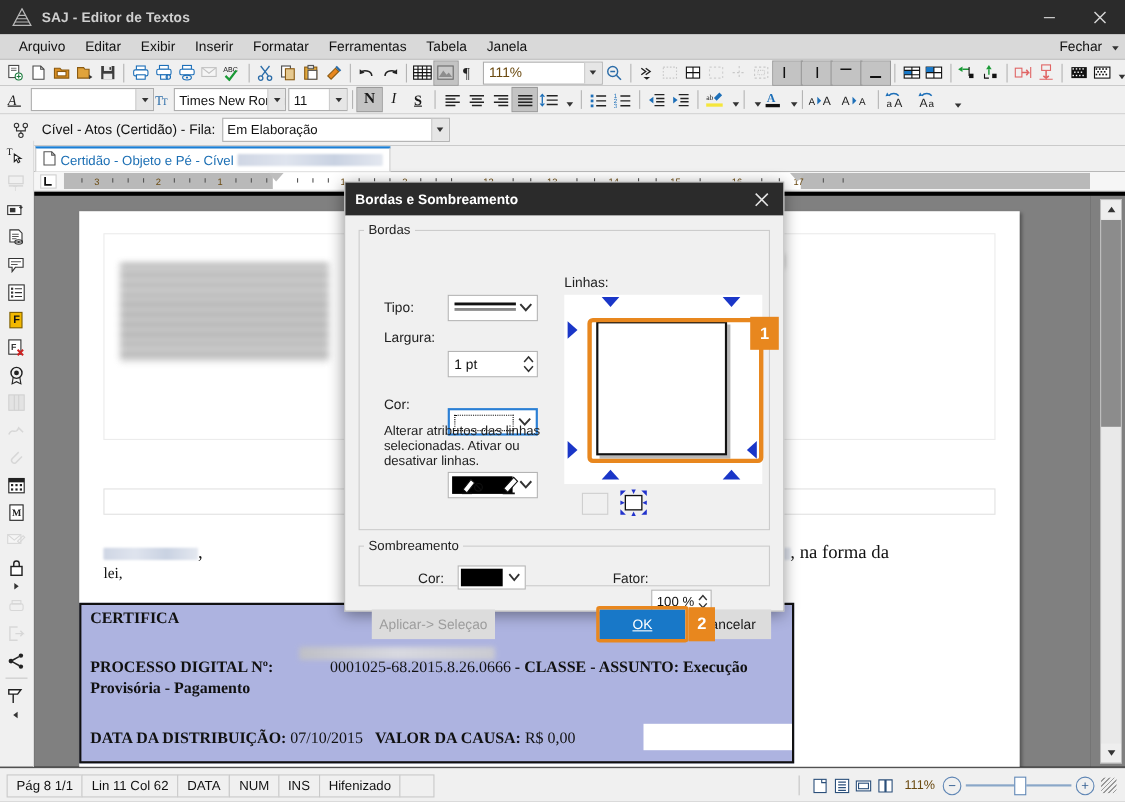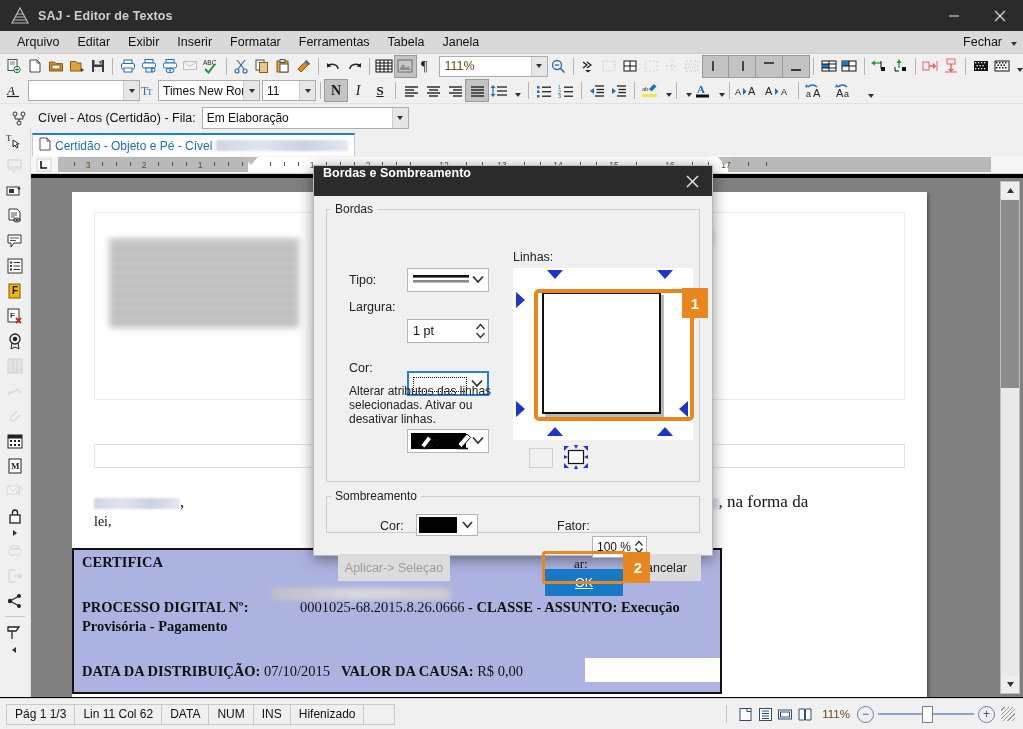--- a/index.html
+++ b/index.html
@@ -106,21 +106,21 @@
   .vicon{width:20px;height:18px;display:flex;align-items:center;justify-content:center;}
   .zoomtxt{font-size:11.5px;color:#6b4a10;margin:0 7px;}
   .zcirc{width:15px;height:15px;border-radius:50%;border:1.4px solid #5f86b5;color:#355f92;display:flex;align-items:center;justify-content:center;font-size:12px;line-height:1;}
   .ztrack{width:96px;height:2px;background:#8aa7c8;margin:0 4px;position:relative;}
   .zthumb{position:absolute;left:44px;top:-7px;width:9px;height:15px;background:#fff;border:1.3px solid #5f86b5;}
   .grip{width:14px;height:14px;margin-left:6px;
         background:repeating-linear-gradient(135deg,transparent 0 2px,#9a9a9a 2px 3px);}
 
   
   .dlg{position:absolute;left:313px;top:165px;width:398px;height:389px;background:#f0f0f0;box-shadow:0 3px 14px rgba(0,0,0,.45);border:1px solid #b9b9b9;}
-  .dlg-tb{height:30px;background:#2b2b2b;display:flex;align-items:flex-start;gap:15px;}
+  .dlg-tb{height:30px;background:#2b2b2b;display:flex;align-items:center;gap:15px;}
   .dlg-tb .t{color:#fff;font-size:12.5px;font-weight:bold;margin-left:9px;}
   .dlg-tb .x{margin-left:auto;width:40px;height:30px;display:flex;align-items:center;justify-content:center;color:#e6e6e6;}
   .dlg-body{position:relative;height:358px;background:#f0f0f0;}
 
   fieldset.grp{position:absolute;margin:0;border:1px solid #cccccc;padding:0;}
   fieldset.grp legend{font-size:12px;color:#222;padding:0 4px;margin-left:4px;}
 
   .grp-bordas{left:12px;top:6px;right:12px;height:278px;}
   .grp-somb{left:12px;top:293px;right:12px;height:42px;}
 
@@ -1148,31 +1148,31 @@
                 <path d="M1.5 5.5 L5 1.5 L8.5 5.5" fill="none" stroke="#333" stroke-width="1.3"></path>
               </svg>
             <svg width="10" height="7" viewBox="0 0 10 7">
                 <path d="M1.5 1.5 L5 5.5 L8.5 1.5" fill="none" stroke="#333" stroke-width="1.3"></path>
               </svg>
           </span>
         </div>
       </fieldset>
 
       <div class="btn btn-apply" style="position:absolute;left:24px;top:358px;">Aplicar-&gt; Seleçao</div>
-      <div class="btn btn-ok" style="position:absolute;left:231px;top:373px;text-decoration:underline;">OK</div>
+      <div class="btn btn-ok" style="position:absolute;left:231px;top:358px;text-decoration:underline;">OK</div>
       <div class="btn btn-cancel" style="position:absolute;left:309px;top:358px;">Cancelar</div>
       <div class="hl-ok" style="left:228px;top:355px;width:84px;height:33px;border-radius:3px;"></div>
       <div class="badge" style="left:312px;top:356px;width:24px;height:31px;">
         <span>2</span>
       </div>
     </div>
   </div>
 
   <div class="statusbar">
-    <div class="sbcell">Pág 1   1/3</div>
+    <div class="sbcell">Pág 8   1/1</div>
     <div class="sbcell">Lin 11  Col 62</div>
     <div class="sbcell">DATA</div>
     <div class="sbcell">NUM</div>
     <div class="sbcell">INS</div>
     <div class="sbcell">Hifenizado</div>
     <div class="sbcell" style="width:14px"></div>
 
     <div class="sb-right">
       <div class="sb-vsep"></div>
       <div class="vicon">

